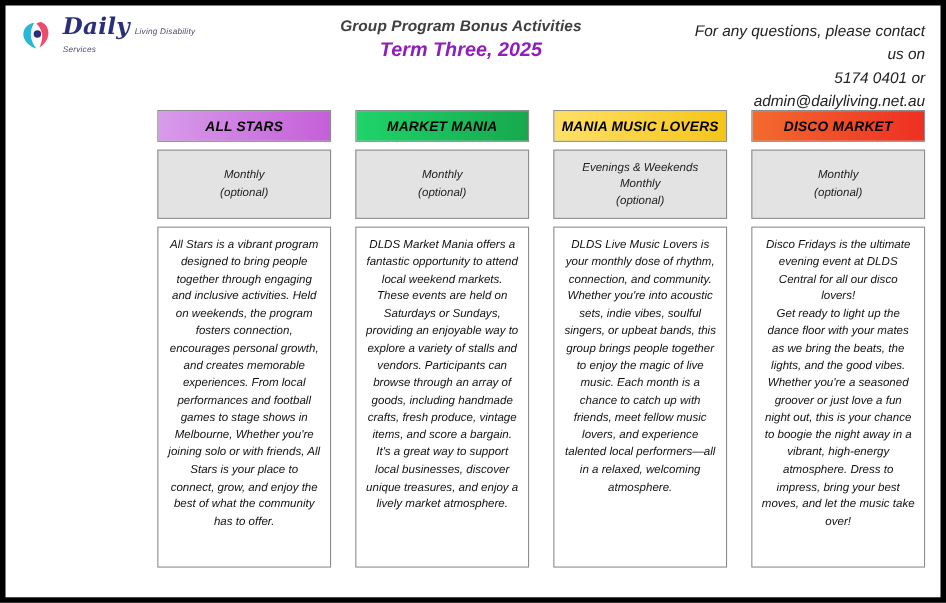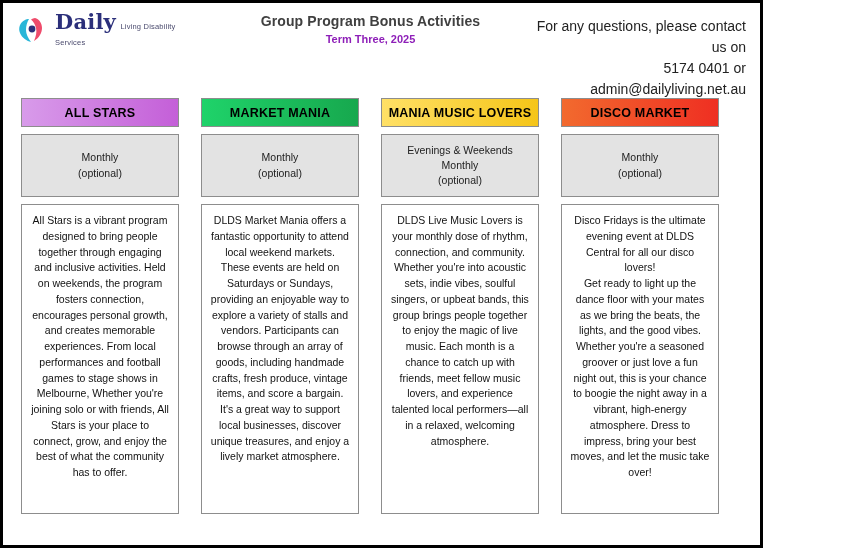--- a/index.html
+++ b/index.html
@@ -9,24 +9,25 @@
   body {
     width: 860px;
     height: 548px;
     background: #ffffff;
     font-family: "Liberation Sans", sans-serif;
     color: #1a1a1a;
     overflow: hidden;
   }
   .page {
     position: relative;
-    width: 763px;
+    width: 860px;
     height: 548px;
     box-sizing: border-box;
-    border: 3px solid #000000;
+    border: 5px solid #000000;
+    font-style: italic;
   }
 
   
   .header {
     display: flex;
     align-items: flex-start;
     justify-content: space-between;
     padding: 8px 14px 0 12px;
     height: 62px;
     box-sizing: border-box;
@@ -65,43 +66,43 @@
     text-align: center;
     padding-top: 2px;
   }
   .title-main {
     font-size: 14px;
     font-weight: bold;
     color: #404040;
     letter-spacing: .1px;
   }
   .title-sub {
-    font-size: 11px;
+    font-size: 18px;
     font-weight: bold;
     color: #8e1fb8;
     margin-top: 4px;
   }
   .contact {
     width: 210px;
     flex: 0 0 210px;
     text-align: right;
     font-size: 14px;
     color: #222;
     line-height: 1.5;
     padding-top: 5px;
   }
 
   
   .columns {
     position: absolute;
     top: 95px;
-    left: 4px;
+    left: 16px;
     right: 0;
     display: flex;
-    justify-content: flex-start;
+    justify-content: flex-end;
     gap: 22px;
     padding: 0 14px;
     box-sizing: border-box;
   }
   .col {
     width: 158px;
     flex: 0 0 158px;
     display: flex;
     flex-direction: column;
   }

